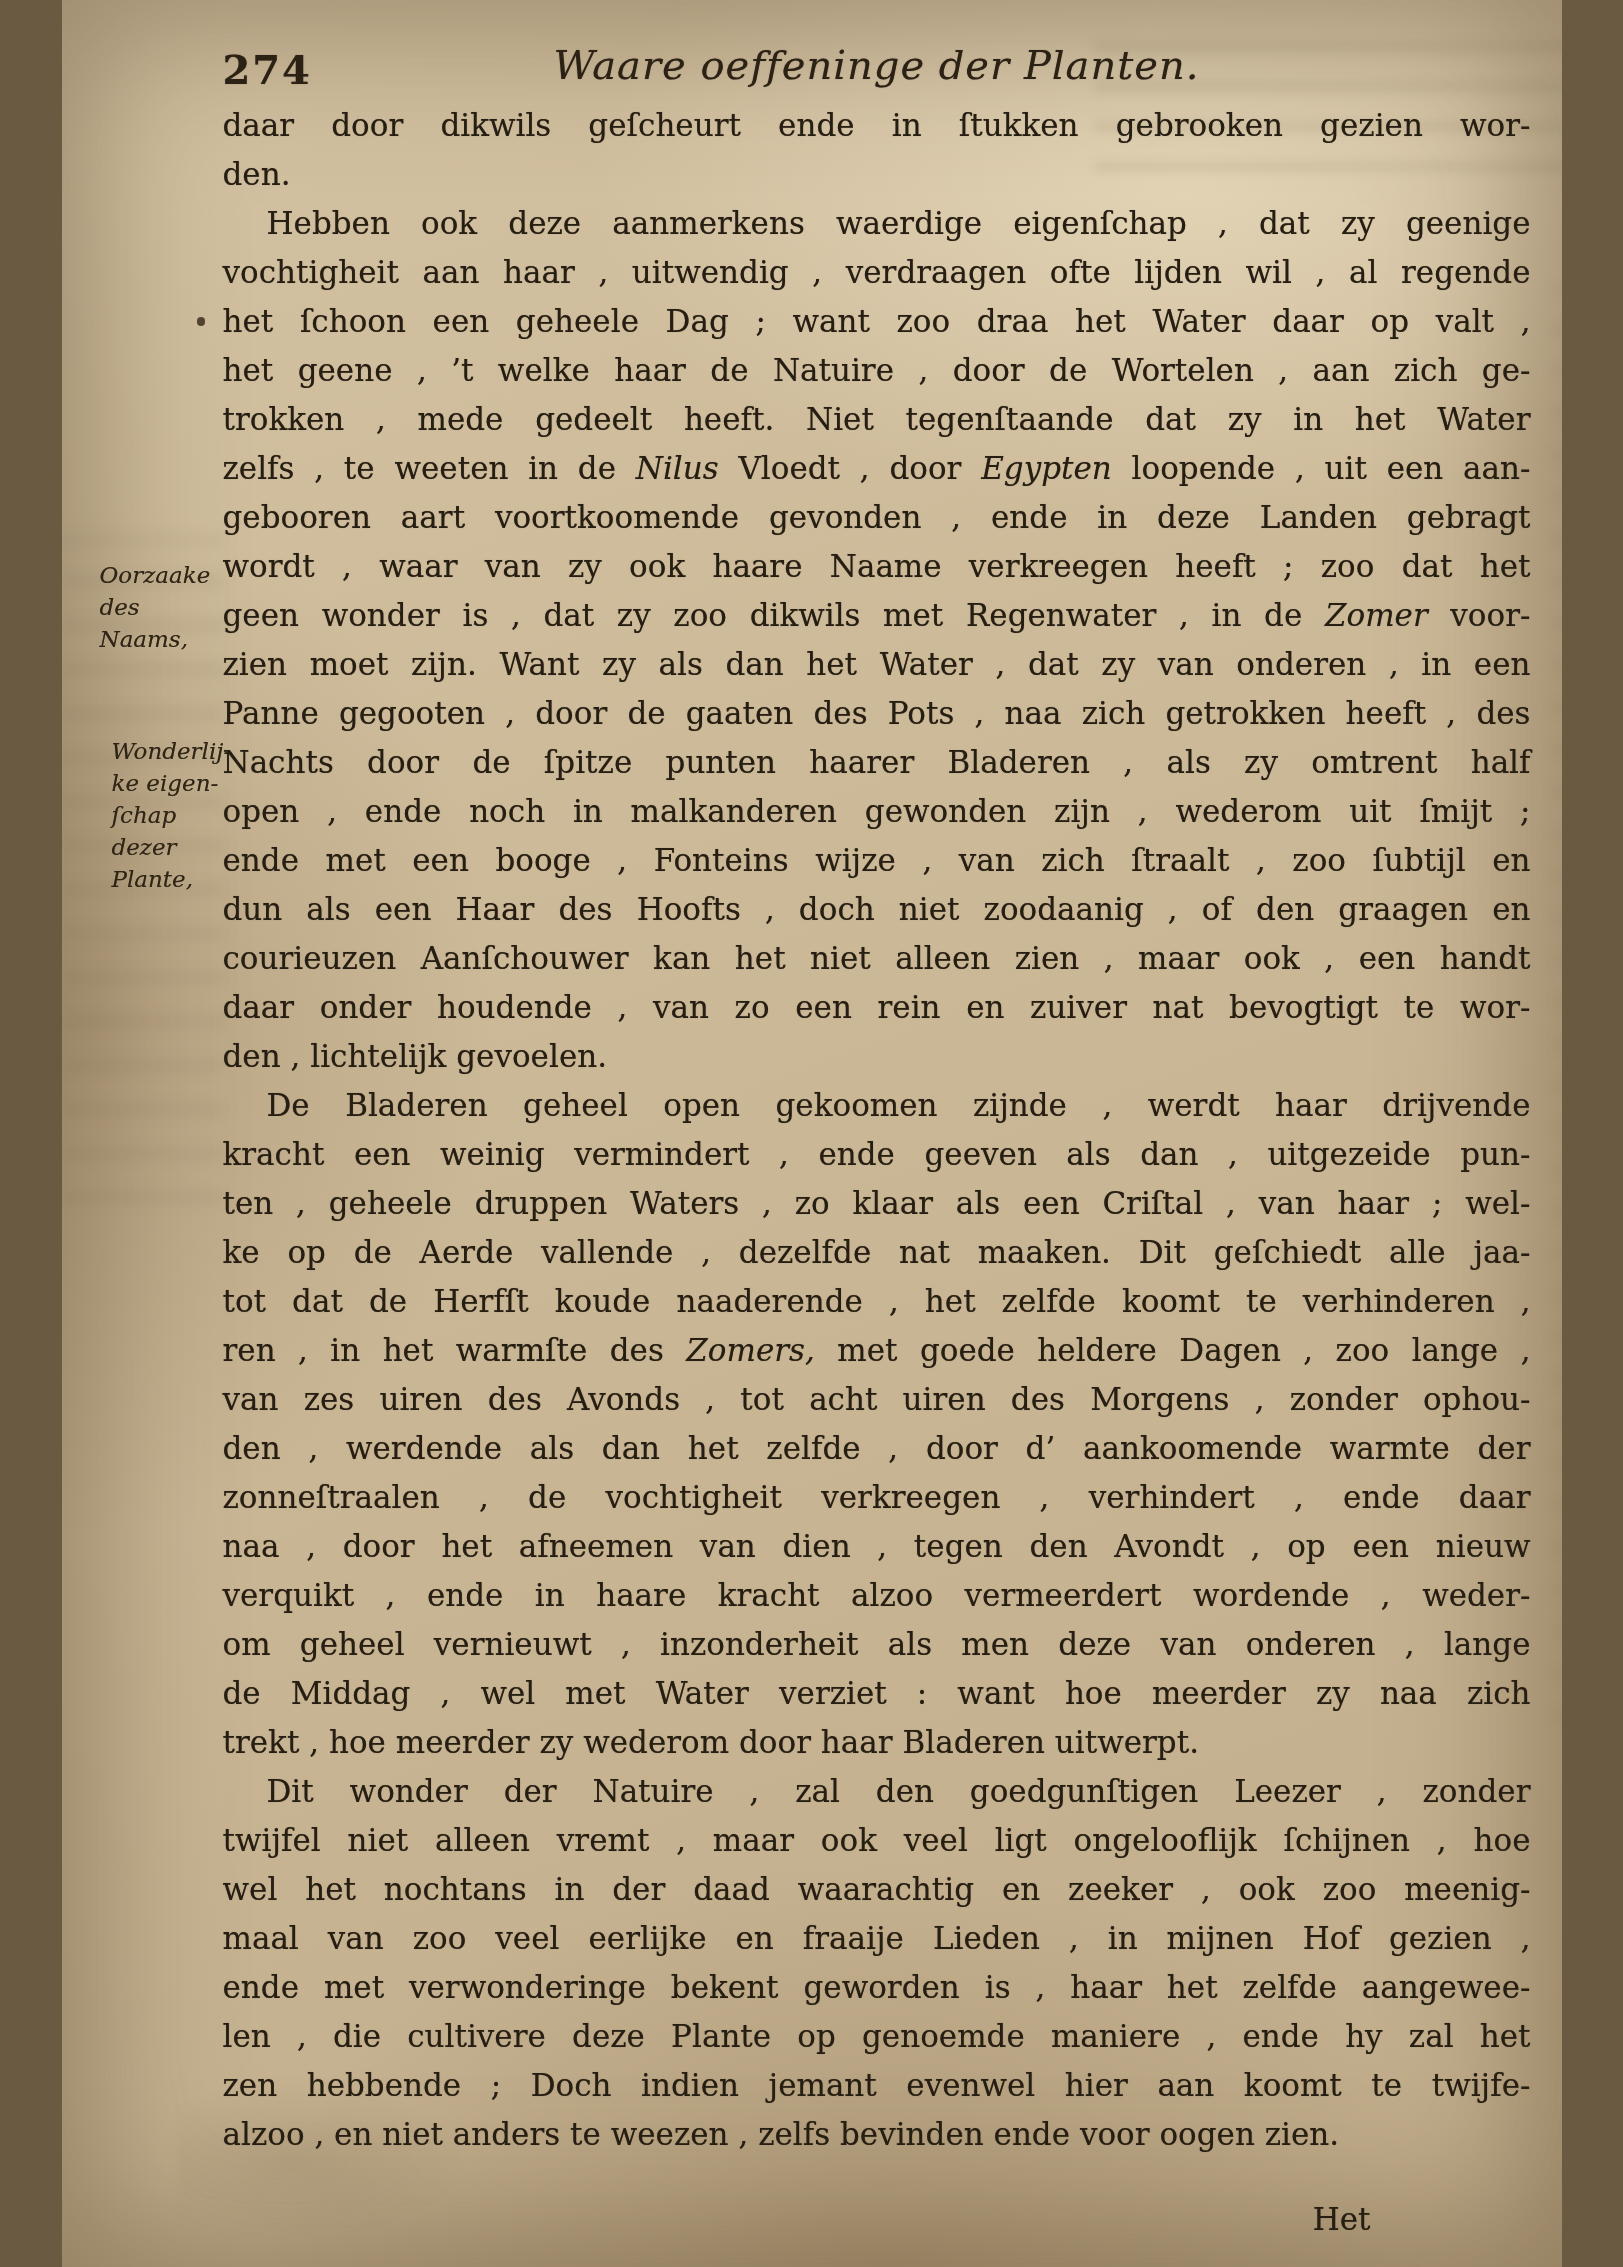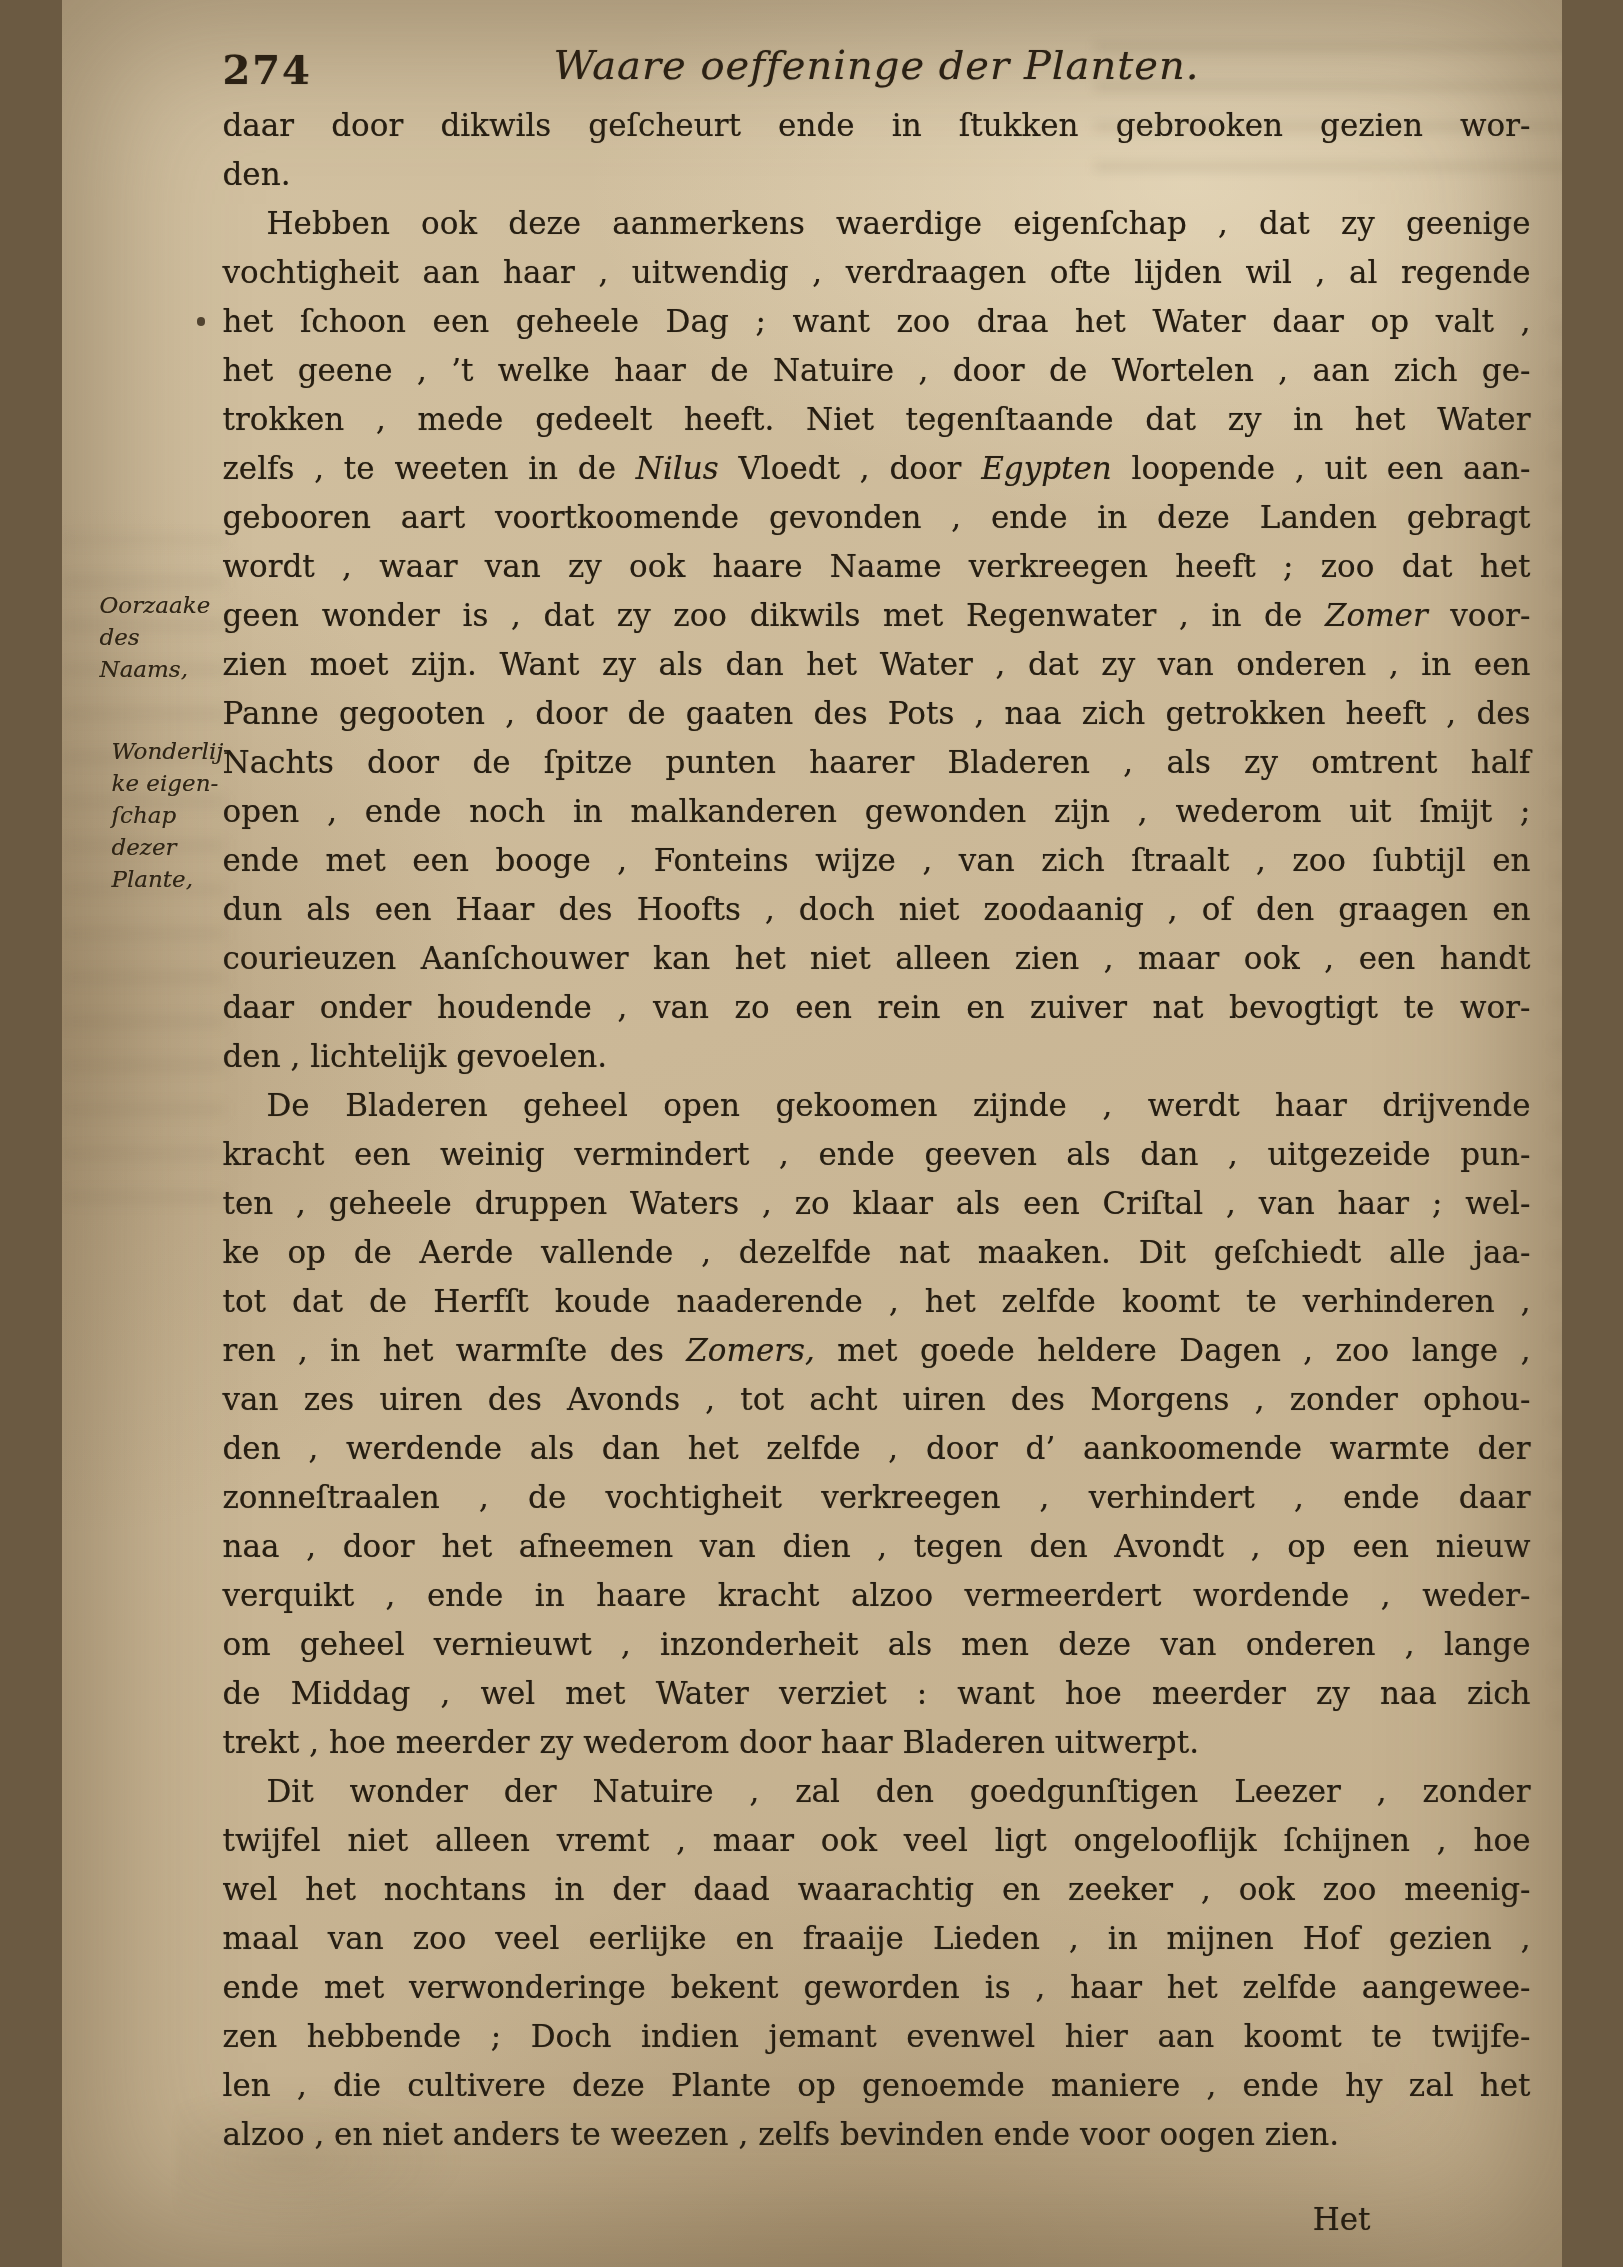--- a/index.html
+++ b/index.html
@@ -54,21 +54,21 @@
   }
   .line.no-just{text-align-last:left;}
   .line.indent{padding-left:44px;}
   .it{font-style:italic;}
 
   .margin-note{
     position:absolute;left:38px;width:126px;
     font-style:italic;font-size:23px;line-height:32px;
     color:#2f2516;text-shadow:0 0 0.6px rgba(50,38,20,.5);
   }
-  .margin-note.n1{top:589px;}
+  .margin-note.n1{top:559px;}
   .margin-note.n2{top:735px;margin-left:12px;}
 
   .bullet-mark{
     position:absolute;left:135px;top:317px;
     width:8.6px;height:8.6px;border-radius:50%;
     background:#3b2e1d;opacity:.85;
   }
 
   .catchword{
     position:absolute;top:2200px;right:191px;
@@ -144,22 +144,22 @@
         <div class="line"><span>om geheel vernieuwt , inzonderheit als men deze van onderen , lange</span></div>
         <div class="line"><span>de Middag , wel met Water verziet : want hoe meerder zy naa zich</span></div>
         <div class="line no-just"><span>trekt , hoe meerder zy wederom door haar Bladeren uitwerpt.</span></div>
       </div>
       <div>
         <div class="line indent"><span>Dit wonder der Natuire , zal den goedgunſtigen Leezer , zonder</span></div>
         <div class="line"><span>twijfel niet alleen vremt , maar ook veel ligt ongelooflijk ſchijnen , hoe</span></div>
         <div class="line"><span>wel het nochtans in der daad waarachtig en zeeker , ook zoo meenig-</span></div>
         <div class="line"><span>maal van zoo veel eerlijke en fraaije Lieden , in mijnen Hof gezien ,</span></div>
         <div class="line"><span>ende met verwonderinge bekent geworden is , haar het zelfde aangewee-</span></div>
+        <div class="line"><span>len , die cultivere deze Plante op genoemde maniere , ende hy zal het</span></div>
         <div class="line"><span>zen hebbende ;  Doch indien jemant evenwel hier aan koomt te twijfe-</span></div>
-        <div class="line"><span>len , die cultivere deze Plante op genoemde maniere , ende hy zal het</span></div>
         <div class="line no-just"><span>alzoo , en niet anders te weezen , zelfs bevinden ende voor oogen zien.</span></div>
       </div>
     </div>
 
   <div class="catchword">Het</div>
 
 </div>
 
 
 </body></html>

